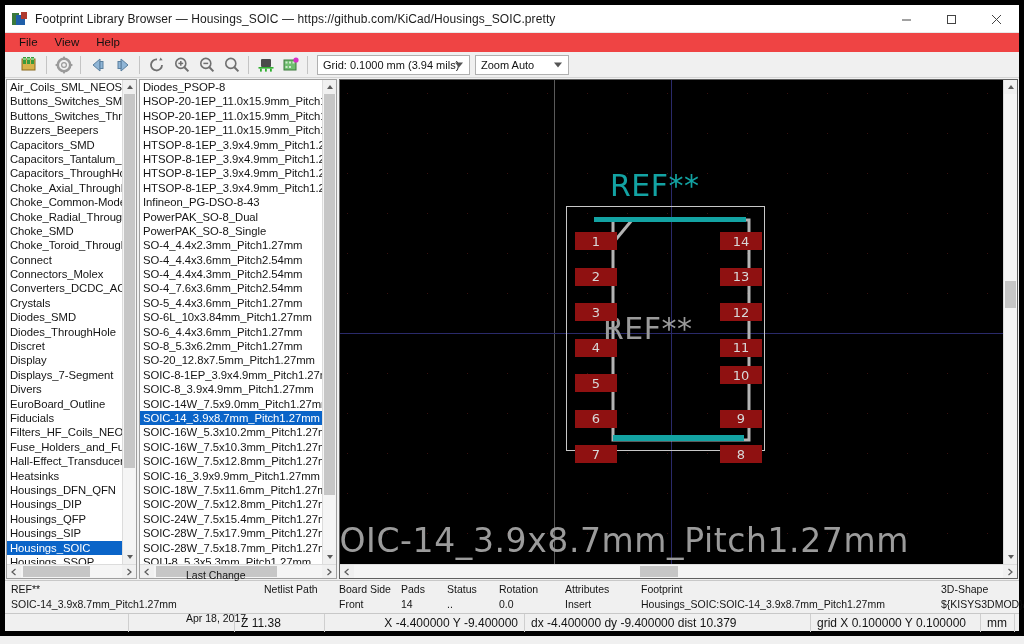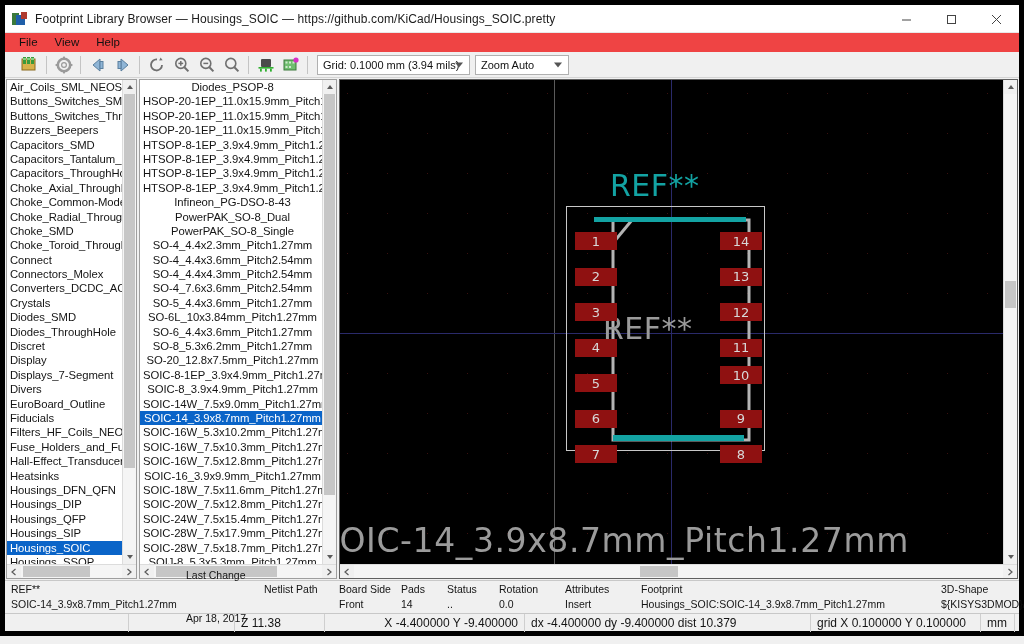--- a/index.html
+++ b/index.html
@@ -101,21 +101,21 @@
     background: #f0f0f0;
   }
   .pane {
     display: flex; flex-direction: column;
     min-height: 0;
     background: #fff;
     border: 1px solid #9e9e9e;
     margin: 1px;
   }
   .pane-lib { width: 131px; flex: 0 0 131px; }
-  .pane-fp  { width: 198px; flex: 0 0 198px; text-align: center; }
+  .pane-fp  { width: 198px; flex: 0 0 198px; }
   .pane-canvas { flex: 1 1 auto; border: 1px solid #606060; margin: 1px 1px 1px 1px; background:#000; }
 
   .list-area { flex: 1 1 auto; display: flex; min-height: 0; }
   .list-scroll {
     flex: 1 1 auto; overflow: hidden; position: relative;
     background: #fff;
   }
   .list-row {
     font-size: 11.3px; color: #151515;
     height: 14.4px; line-height: 14.4px;

